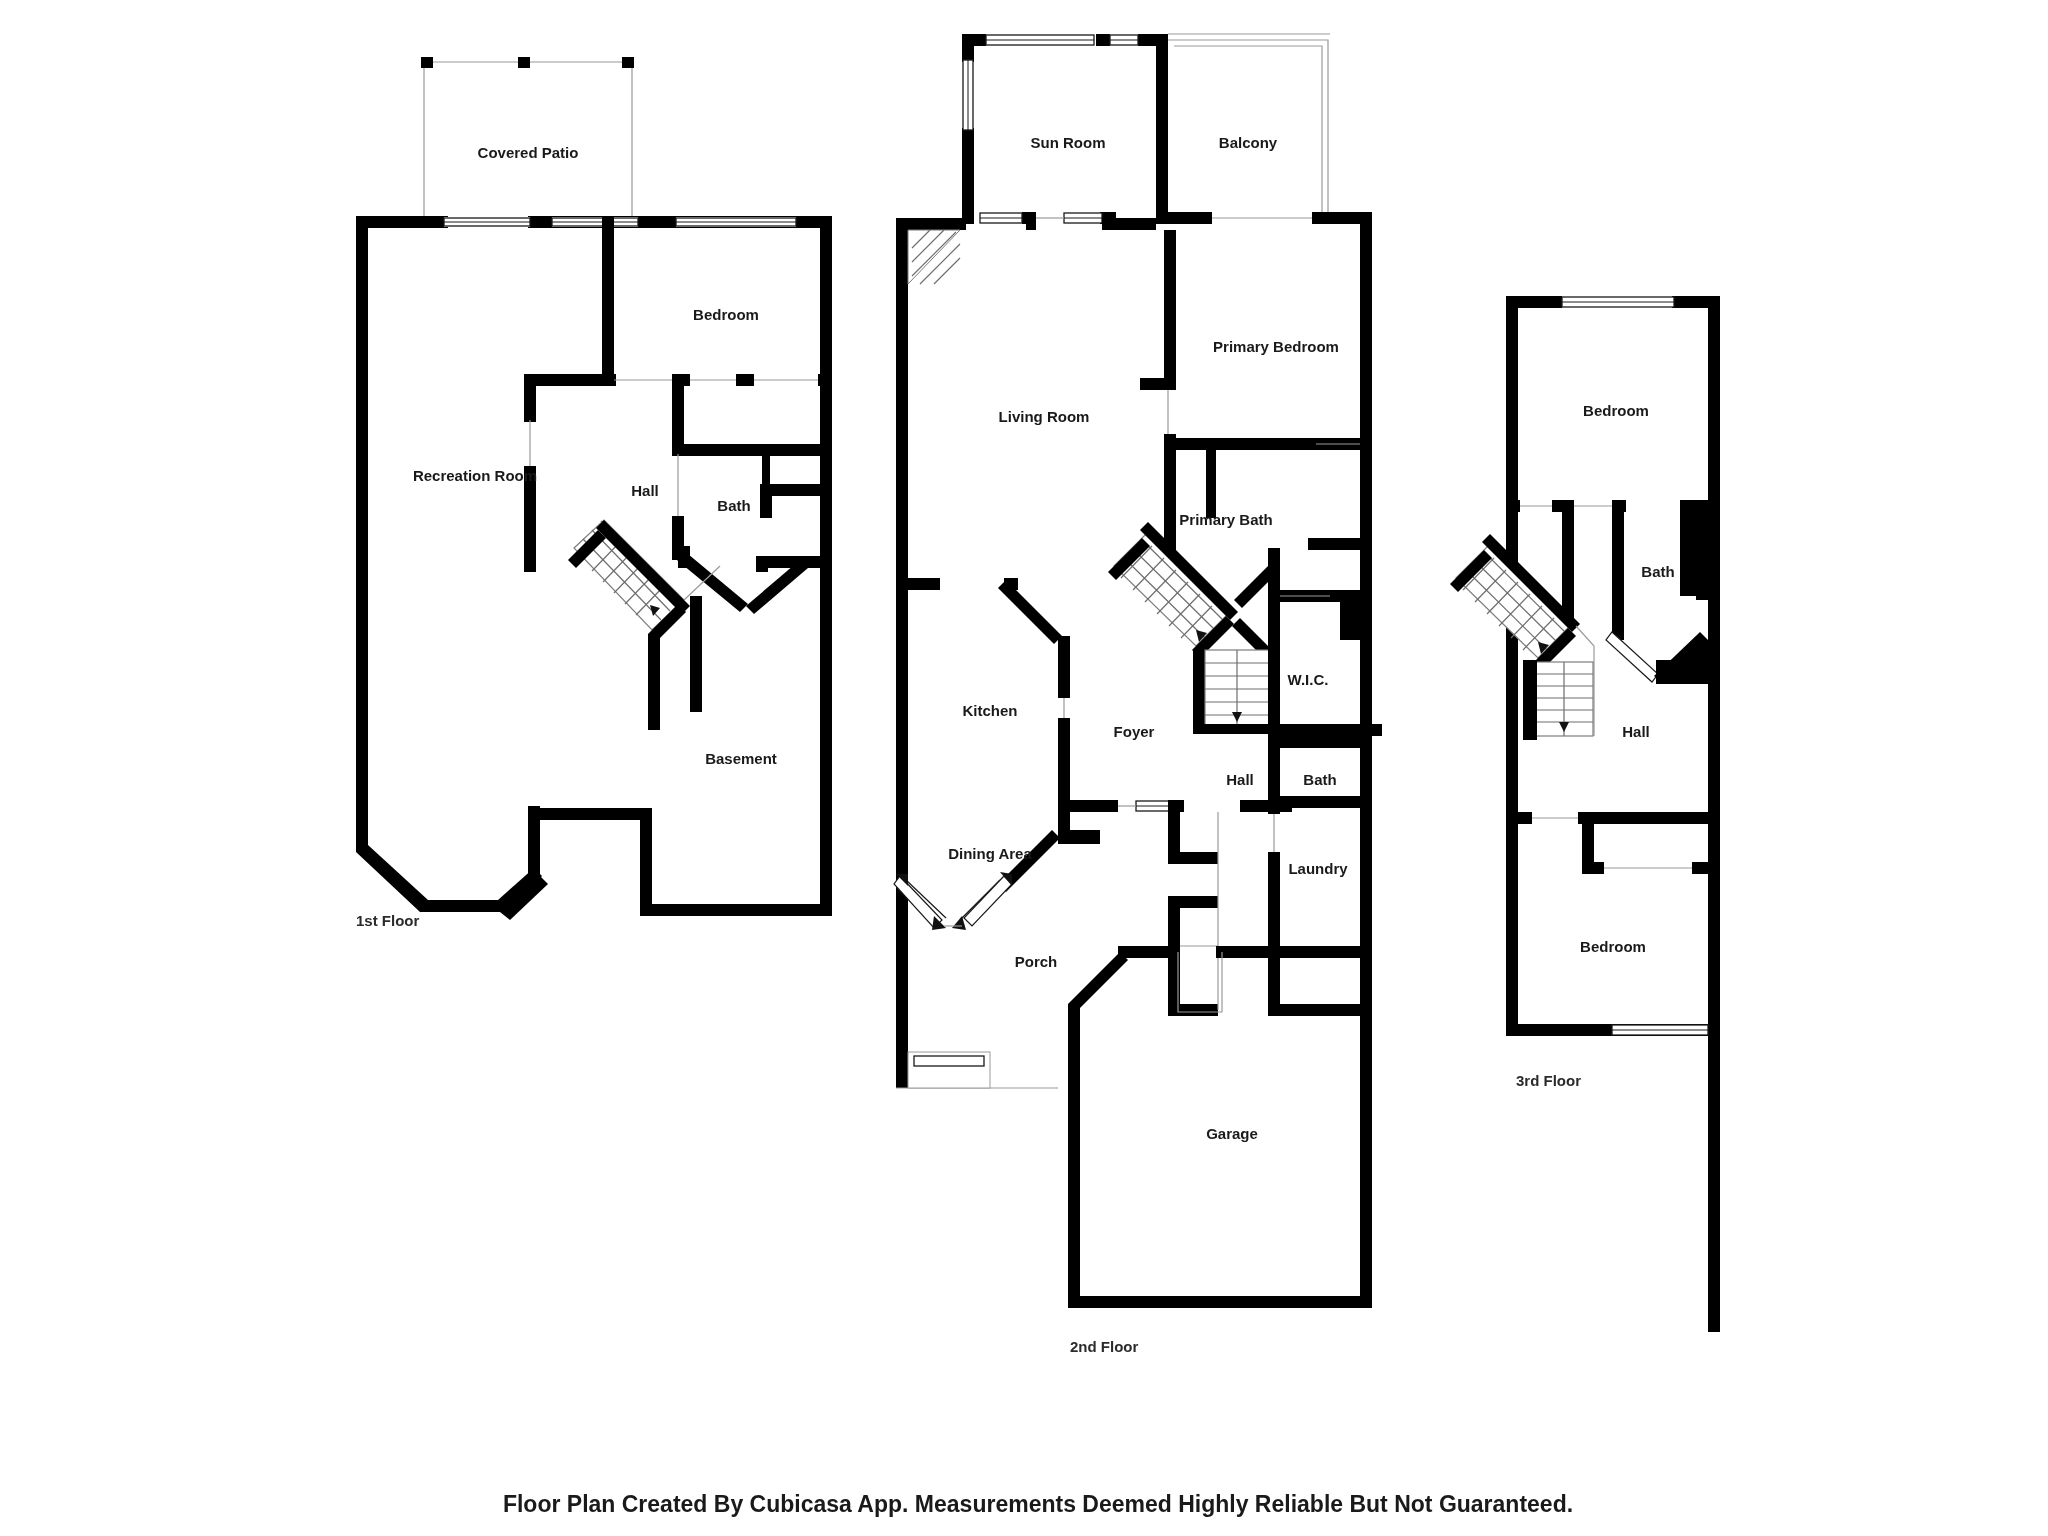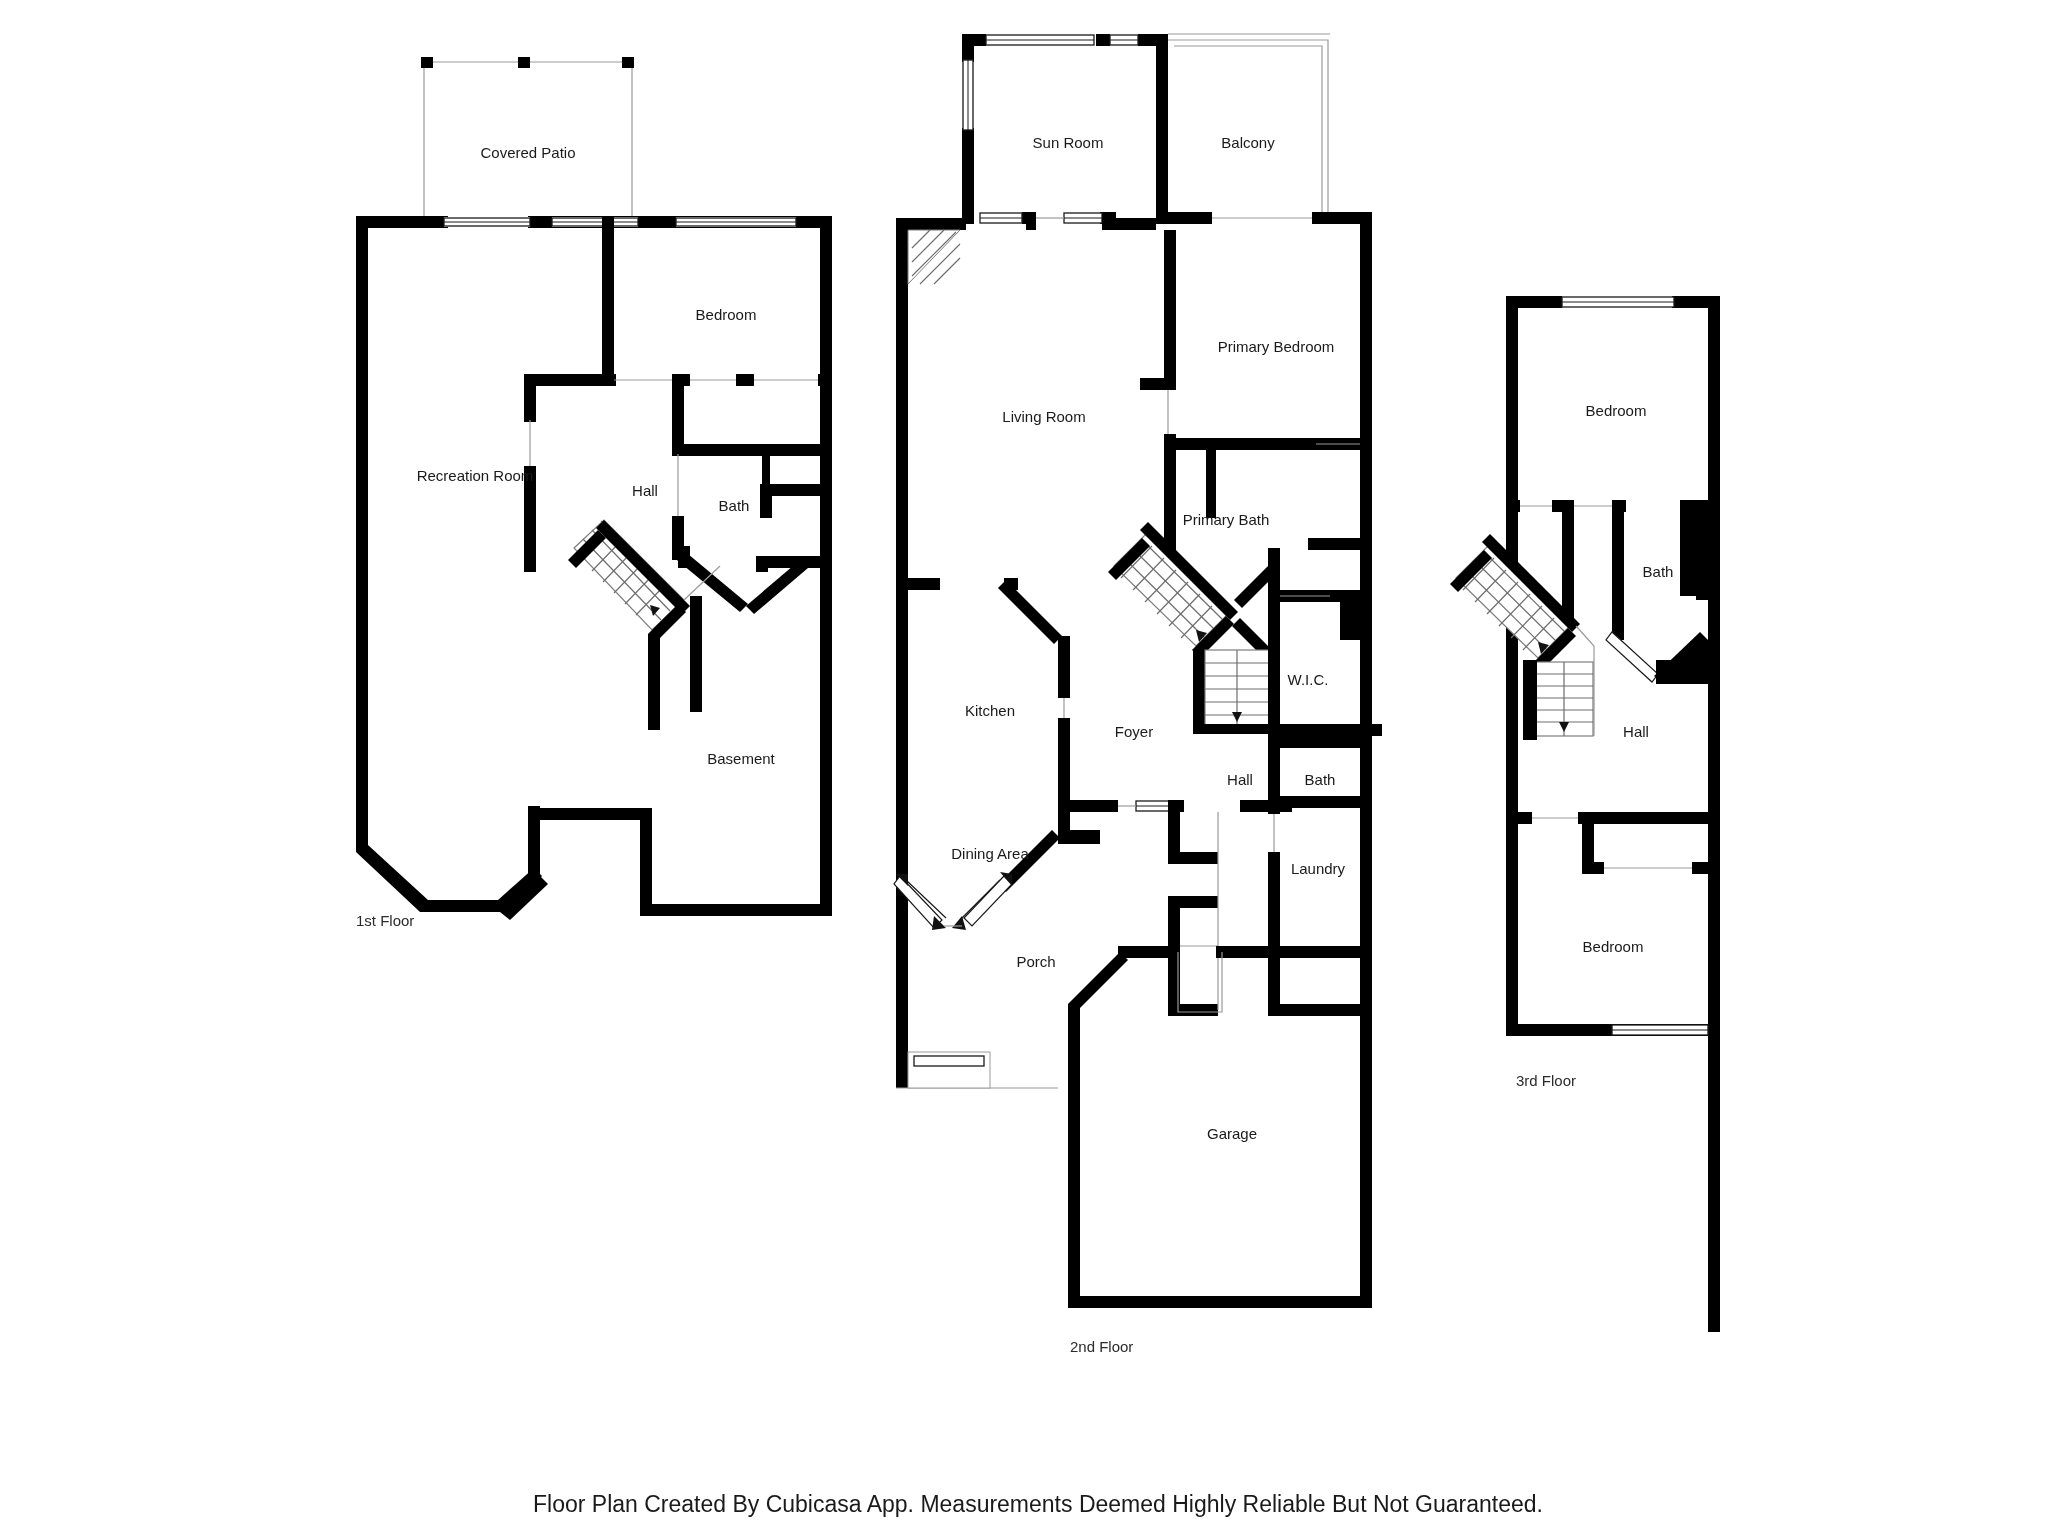--- a/index.html
+++ b/index.html
@@ -12,20 +12,21 @@
     height: 1536px;
     font-family: "Liberation Sans", sans-serif;
     position: relative;
     overflow: hidden;
   }
   #plan-root {
     position: absolute;
     left: 0; top: 0;
     width: 2048px;
     height: 1280px;
+    font-weight: bold;
   }
   svg.plan {
     display: block;
     width: 2048px;
     height: 1536px;
   }
   .room-label {
     font-family: "Liberation Sans", sans-serif;
     font-size: 15px;
     fill: #1a1a1a;

